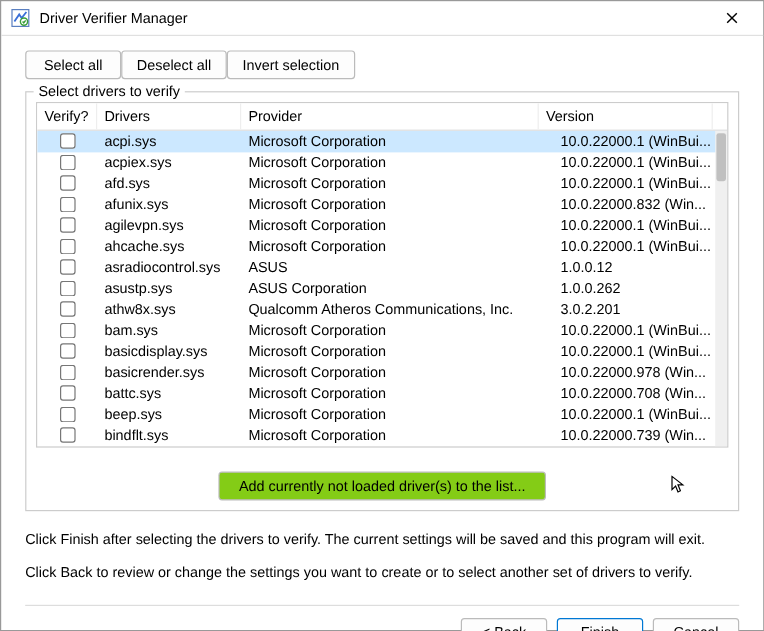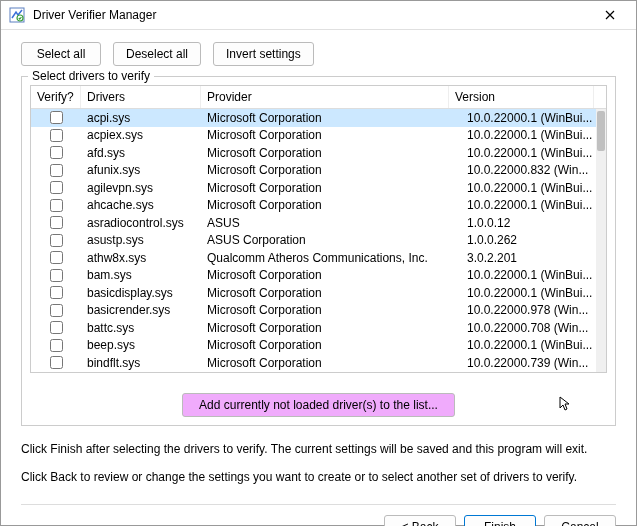--- a/index.html
+++ b/index.html
@@ -3,21 +3,21 @@
 <meta charset="utf-8">
 <style>
 * { box-sizing: border-box; margin: 0; padding: 0; }
 body { font-family: "Segoe UI", Tahoma, sans-serif; font-size: 12px; background: #fff; color: #000; width: 637px; height: 526px; overflow: hidden; }
 .window { width: 637px; height: 526px; border: 1px solid #999; background: #fff; display: flex; flex-direction: column; }
 .titlebar { display: flex; align-items: center; height: 30px; padding: 0 4px 0 8px; border-bottom: 1px solid #e0e0e0; justify-content: flex-end; }
 .titlebar .app-icon { width: 16px; height: 16px; margin-right: 8px; display: inline-flex; align-items: center; justify-content: center; }
 .titlebar .title { flex: 1; font-size: 12px; }
 .titlebar .close { width: 44px; height: 28px; display: flex; align-items: center; justify-content: center; cursor: pointer; }
 .content { flex: 1; padding: 12px 20px 10px 20px; display: flex; flex-direction: column; }
-.top-buttons { display: flex; gap: 12px; margin-bottom: 10px; }
+.top-buttons { display: flex; margin-bottom: 10px; }
 .btn { border: 1px solid #bbb; background: #fdfdfd; border-radius: 3px; padding: 4px 12px; font-size: 12px; cursor: pointer; min-width: 80px; text-align: center; }
 .btn.primary { border: 1px solid #0078d4; background: #fdfdfd; }
 .groupbox { border: 1px solid #ccc; flex: 1; position: relative; padding: 8px; display: flex; flex-direction: column; margin-bottom: 8px; }
 .groupbox-label { position: absolute; top: -8px; left: 6px; background: #fff; padding: 0 4px; font-size: 12px; }
 .table-container { flex: 1; border: 1px solid #ccc; overflow: hidden; display: flex; flex-direction: column; margin-bottom: 20px; }
 .table-head { display: flex; background: #fff; border-bottom: 1px solid #ddd; }
 .th { padding: 4px 6px; font-size: 12px; border-right: 1px solid #eee; }
 .th.verify { width: 50px; }
 .th.drivers { width: 120px; }
 .th.provider { flex: 1; }
@@ -28,21 +28,21 @@
 .row.selected { background: #cce8ff; }
 .cell { padding: 17px 6px; font-size: 12px; white-space: nowrap; overflow: hidden; text-overflow: ellipsis; }
 .cell.verify { width: 50px; display: flex; justify-content: center; }
 .cell.drivers { width: 120px; }
 .cell.provider { flex: 1; }
 .cell.version { width: 145px; }
 .scrollbar-v { position: absolute; right: 0; top: 0; width: 10px; height: 100%; background: #f0f0f0; }
 .scrollbar-thumb { position: absolute; top: 2px; width: 8px; left: 1px; height: 40px; background: #c0c0c0; border-radius: 2px; }
 input[type=checkbox] { width: 13px; height: 13px; accent-color: #0078d4; cursor: pointer; }
 .add-driver-row { display: flex; justify-content: center; }
-.add-driver-btn { border: 1px solid #bbb; background: #f0abfc; border-radius: 3px; padding: 4px 16px; font-size: 12px; cursor: pointer; }
+.add-driver-btn { border: 1px solid #bbb; background: #84cc16; border-radius: 3px; padding: 4px 16px; font-size: 12px; cursor: pointer; }
 .instructions { font-size: 12px; line-height: 1.5; margin: 6px 0 4px 0; }
 .instructions p { margin-bottom: 10px; }
 .separator { border: none; border-top: 1px solid #ddd; margin: 4px 0 10px 0; }
 .footer { display: flex; justify-content: flex-end; gap: 8px; padding-bottom: 4px; }
 .footer .btn { min-width: 72px; }
 .cursor { position: absolute; width: 16px; height: 16px; pointer-events: none; }
 </style>
 </head>
 <body>
 
@@ -61,21 +61,21 @@
       <svg width="10" height="10" viewBox="0 0 10 10">
           <path d="M1 1 L9 9 M9 1 L1 9" stroke="currentColor" stroke-width="1.2"></path>
         </svg>
     </div>
   </div>
 
   <div class="content">
     <div class="top-buttons">
       <button class="btn">Select all</button>
       <button class="btn">Deselect all</button>
-      <button class="btn">Invert settings</button>
+      <button class="btn">Invert selection</button>
     </div>
 
     <div class="groupbox">
       <span class="groupbox-label">Select drivers to verify</span>
 
       <div class="table-container">
         <div class="table-head">
           <div class="th verify">Verify?</div>
           <div class="th drivers">Drivers</div>
           <div class="th provider">Provider</div>

